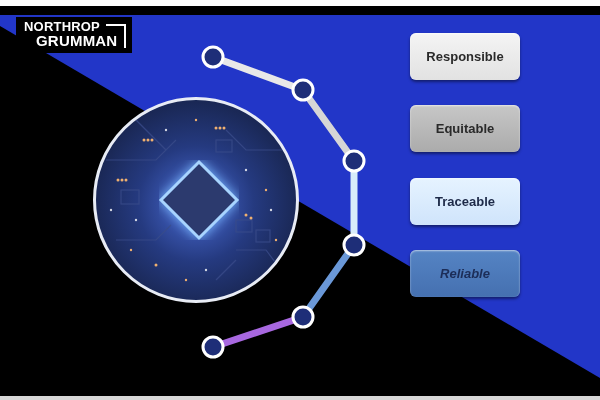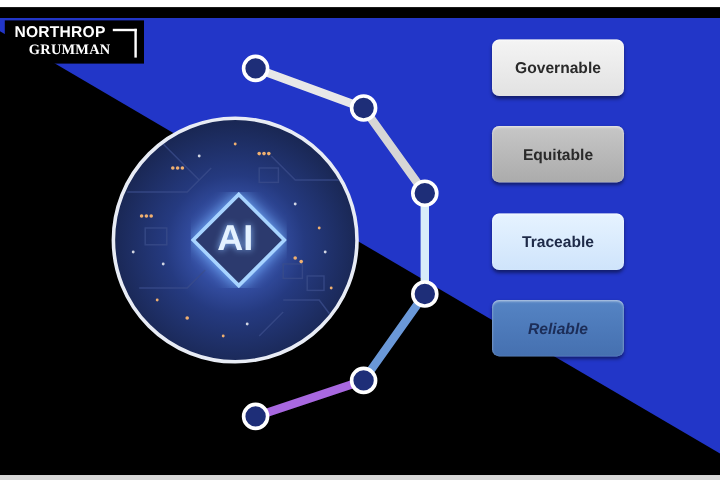--- a/index.html
+++ b/index.html
@@ -1,21 +1,21 @@
 <!DOCTYPE html>
 <html><head>
 <meta charset="utf-8">
 <style>
   html, body { margin:0; padding:0; }
   body { width:600px; height:400px; position:relative; overflow:hidden; background:#ffffff; font-family:"Liberation Sans", sans-serif; }
   .slide { position:absolute; left:0; top:6px; width:600px; height:390px; background:#000; overflow:hidden; }
   .bg { position:absolute; left:0; top:0; }
-  .logo { position:absolute; left:4px; top:11px; width:116px; height:36px; background:#000; color:#fff; }
+  .logo { position:absolute; left:16px; top:11px; width:116px; height:36px; background:#000; color:#fff; }
   .logo .l1 { position:absolute; left:8px; top:3px; font-weight:bold; font-size:13px; letter-spacing:0.2px; line-height:14px; }
-  .logo .l2 { position:absolute; left:20px; top:17px; font-weight:bold; font-size:12px; letter-spacing:0.2px; line-height:14px;font-family:Liberation Serif, serif; }
+  .logo .l2 { position:absolute; left:20px; top:17px; font-weight:bold; font-size:15px; letter-spacing:0.2px; line-height:14px; }
   .logo .bracket { position:absolute; left:90px; top:7px; width:20px; height:24px; border-top:2px solid #fff; border-right:2px solid #fff; box-sizing:border-box; }
   .chip { position:absolute; left:93px; top:91px; width:206px; height:206px; border-radius:50%; border:3px solid #e8ecf5; box-sizing:border-box; overflow:hidden;
           background: radial-gradient(circle at 50% 52%, #6f8fe8 0%, #3a56b0 18%, #253a80 40%, #1a2856 70%, #141d40 100%); }
   .dots { position:absolute; left:0; top:0; }
   .diamond { position:absolute; left:63px; top:60px; width:80px; height:80px; }
   .ai-label { position:absolute; left:0; top:82px; width:200px; text-align:center; color:#e4f2ff; font-weight:bold; font-size:30px; text-shadow:0 0 6px #8fc0ff; }
   .svg-overlay { position:absolute; left:0; top:-6px; }
   .box { position:absolute; left:410px; width:110px; height:47px; border-radius:6px; box-sizing:border-box; display:flex; align-items:center; justify-content:center; font-weight:bold; font-size:13px; box-shadow: 0 2px 3px rgba(0,0,0,0.45), inset 0 1px 2px rgba(255,255,255,0.6); }
   .b1 { top:27px; background:linear-gradient(#f4f4f4,#e2e2e2); color:#2a2a2a; }
   .b2 { top:99px; background:linear-gradient(#c7c7c7,#ababab); color:#2a2a2a; }
@@ -77,40 +77,39 @@
           <circle cx="150" cy="70" r="1.2"></circle>
           <circle cx="40" cy="120" r="1.2"></circle>
         <circle cx="110" cy="170" r="1.2"></circle>
           <circle cx="175" cy="110" r="1.2"></circle>
           <circle cx="15" cy="110" r="1.2"></circle>
       </g>
     </svg>
     <svg class="diamond" width="80" height="80">
       <polygon points="40,2 78,40 40,78 2,40" fill="#2c3a6e" stroke="#a8d4ff" stroke-width="3" style="filter:drop-shadow(0 0 6px #7ab8ff)"></polygon>
     </svg>
-    <span class="ai-label">AI</span>
   </div>
 
   <svg class="svg-overlay" width="600" height="400">
     <g stroke-linecap="round">
       <line x1="213" y1="57" x2="303" y2="90" stroke="#e8e8e8" stroke-width="7"></line>
       <line x1="303" y1="90" x2="354" y2="161" stroke="#d6d6d6" stroke-width="7"></line>
       <line x1="354" y1="161" x2="354" y2="245" stroke="#d8ecfa" stroke-width="7"></line>
       <line x1="354" y1="245" x2="303" y2="317" stroke="#6a98d8" stroke-width="7"></line>
       <line x1="303" y1="317" x2="213" y2="347" stroke="#a868e0" stroke-width="7"></line>
     </g>
     <g fill="#1e2e78" stroke="#ffffff" stroke-width="3">
       <circle cx="213" cy="57" r="10"></circle>
       <circle cx="303" cy="90" r="10"></circle>
       <circle cx="354" cy="161" r="10"></circle>
       <circle cx="354" cy="245" r="10"></circle>
       <circle cx="303" cy="317" r="10"></circle>
       <circle cx="213" cy="347" r="10"></circle>
     </g>
   </svg>
 
-  <div class="box b1">Governable</div>
+  <div class="box b1">Responsible</div>
   <div class="box b2">Equitable</div>
   <div class="box b3">Traceable</div>
   <div class="box b4">Reliable</div>
 </div>
 
 <div class="bottom-strip"></div>
 
 </body></html>

